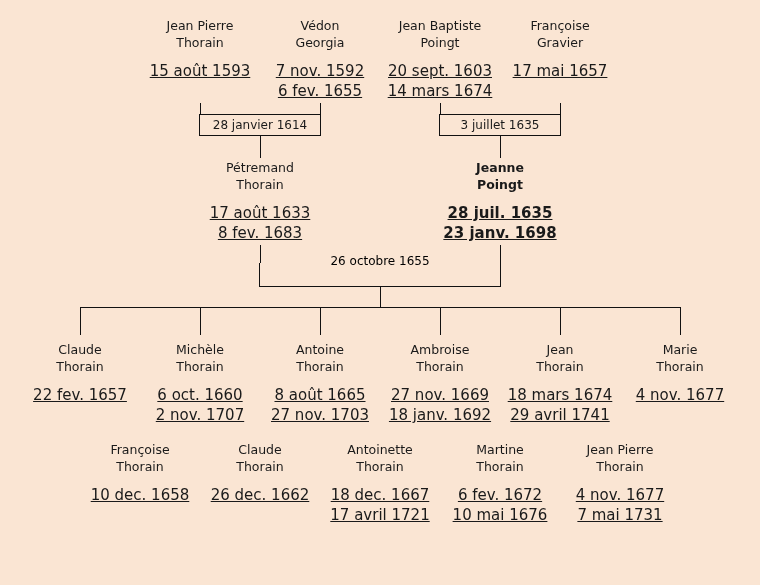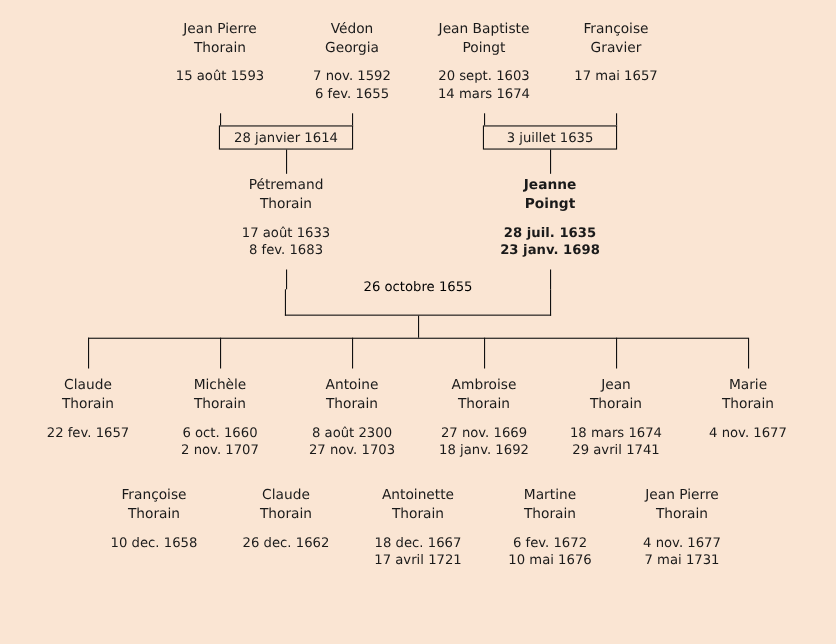--- a/index.html
+++ b/index.html
@@ -23,21 +23,22 @@
     text-align: center;
     color: #1a1a1a;
     line-height: 1.35;
   }
   .person .nm {
     font-size: 12.5px;
     white-space: nowrap;
   }
   .person .dates {
     margin-top: 9px;
-    font-size: 12px;
+    font-size: 15px;
+    text-decoration: underline;
   }
   .person .dates div {
     white-space: nowrap;
   }
   .person.highlight .nm,
   .person.highlight .dates {
     font-weight: bold;
   }
   .union {
     position: absolute;
@@ -186,21 +187,21 @@
     <div class="dates">
       <div>6 oct. 1660</div>
       <div>2 nov. 1707</div>
     </div>
   </div>
 
   <div class="person" style="left:250px; top:342px; width:140px;">
     <div class="nm">Antoine</div>
     <div class="nm">Thorain</div>
     <div class="dates">
-      <div>8 août 2300</div>
+      <div>8 août 1665</div>
       <div>27 nov. 1703</div>
     </div>
   </div>
 
   <div class="person" style="left:370px; top:342px; width:140px;">
     <div class="nm">Ambroise</div>
     <div class="nm">Thorain</div>
     <div class="dates">
       <div>27 nov. 1669</div>
       <div>18 janv. 1692</div>

